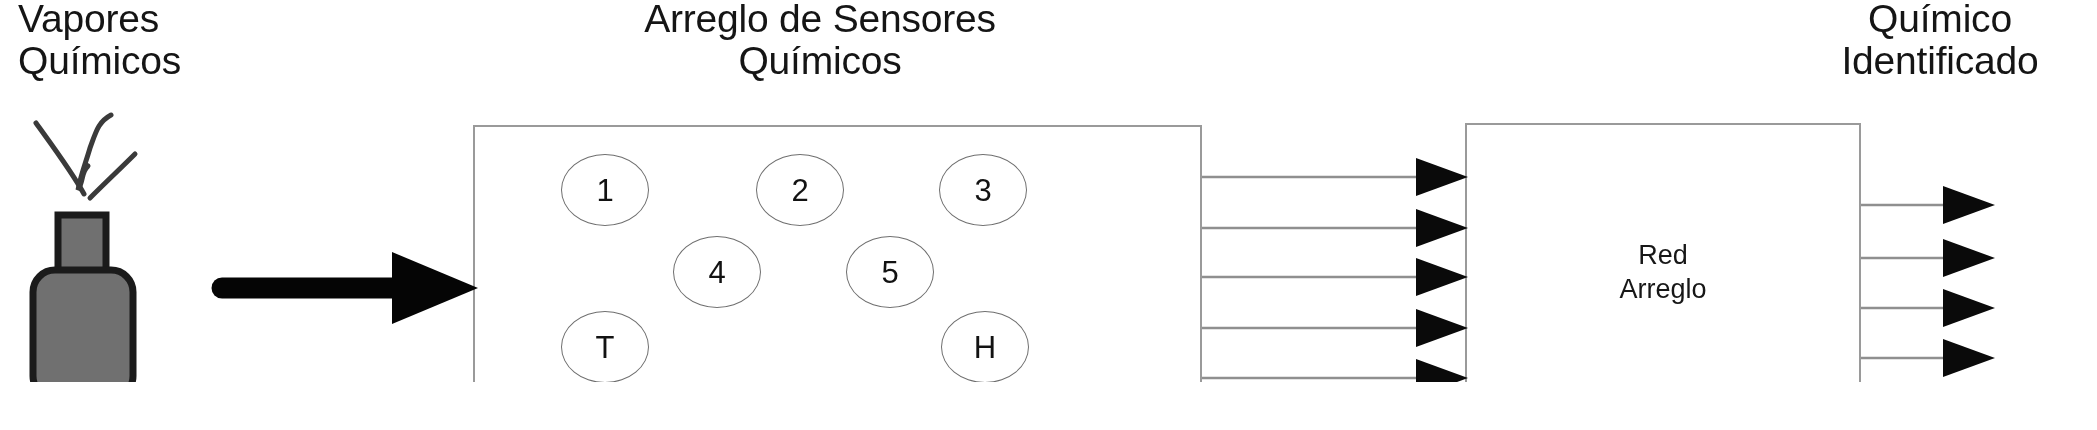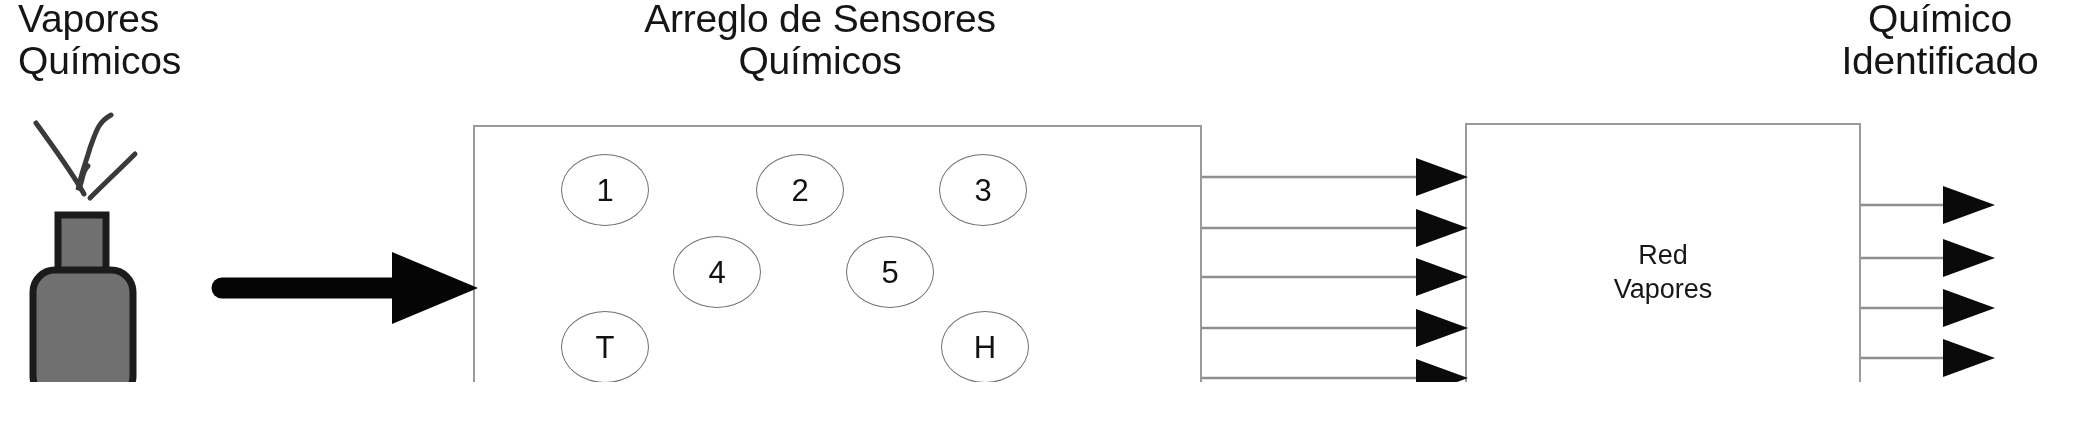--- a/index.html
+++ b/index.html
@@ -127,21 +127,21 @@
       <div class="sensor" style="left: 605px; top: 347px;">
         <span>T</span>
       </div>
       <div class="sensor" style="left: 985px; top: 347px;">
         <span>H</span>
       </div>
     </div>
 
   <div class="box" id="nn-box">
     <div id="nn-label">Red
-Vapores</div>
+Arreglo</div>
   </div>
 
   <svg id="arrows" viewBox="0 0 2097 430" xmlns="http://www.w3.org/2000/svg">
     <g id="arrow-group-input">
         <line x1="222" y1="288" x2="406" y2="288" stroke="#050505" stroke-width="21" stroke-linecap="round"></line>
         <path d="M392 252 L478 288 L392 324 Z" fill="#050505"></path>
       </g>
     <g id="arrow-group-signal">
         <line x1="1202" y1="177" x2="1424" y2="177" stroke="#8f8f8f" stroke-width="2.4"></line>
         <path d="M1416 158 L1468 177 L1416 196 Z" fill="#0a0a0a"></path>

